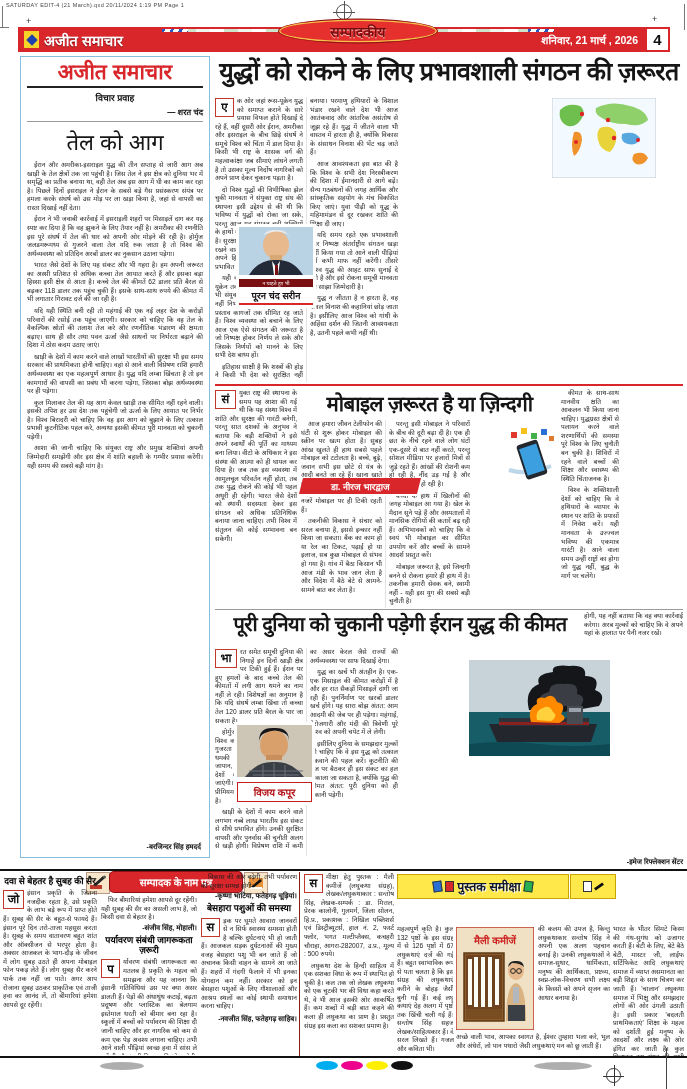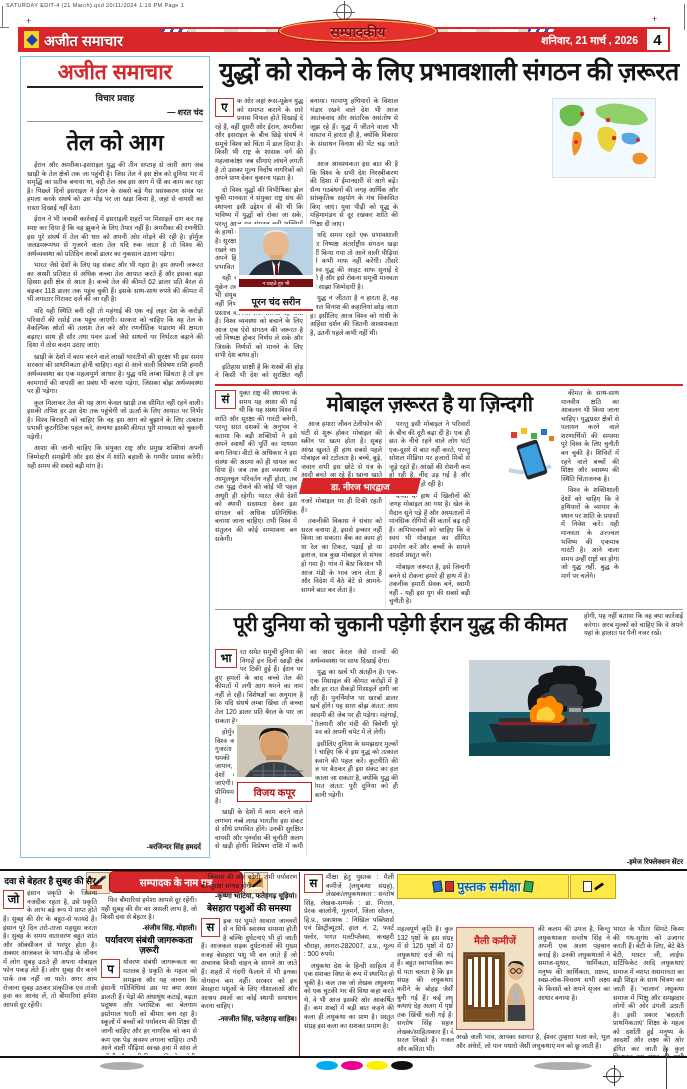--- a/index.html
+++ b/index.html
@@ -37,32 +37,32 @@
   .sig{font-weight:bold;text-align:right;font-size:7px;color:#111;}
   .subhead{font-weight:bold;font-size:9px;text-align:center;line-height:1.15;margin:3px 0;color:#000;}
   
   .edcol{left:20px;top:56px;width:190px;height:802px;border:1px solid #86bede;box-sizing:border-box;padding:4px 6px;overflow:hidden;}
   .ed-brand{color:#d8262b;font-weight:bold;font-size:21px;text-align:center;line-height:1.05;
      border-bottom:2px solid #222;padding-bottom:3px;}
   .ed-vp{font-weight:bold;font-size:9px;text-align:center;margin:3px 0 2px;}
   .ed-quote{font-size:8.2px;font-weight:bold;text-align:justify;line-height:1.3;}
   .ed-qa{text-align:right;font-weight:bold;font-size:8.2px;}
   .ed-rule{height:1px;background:#999;margin:4px 0;}
-  .ed-title{font-weight:700;font-size:22px;text-align:center;margin:2px 0 5px;}
+  .ed-title{font-weight:400;font-size:22px;text-align:center;margin:2px 0 5px;}
   .ed-body{height:636px;overflow:hidden;}
   .ed-sig{position:absolute;right:8px;bottom:6px;background:#fff;padding-left:6px;}
   
   .lead-hl{left:215px;top:58px;width:468px;font-weight:800;font-size:25px;text-align:center;letter-spacing:-.5px;line-height:1.1;}
   .lead-body{left:215px;top:97px;width:468px;height:285px;}
   .redrule{background:#d8262b;height:2px;}
   .grayrule{background:#9a9a9a;height:1px;}
   
   .card{background:#fff;box-shadow:0 0 0 3px #fff;}
   .card .band{background:#7a1012;color:#fff;font-size:5px;text-align:center;line-height:8px;height:8px;overflow:hidden;}
-  .card .nm{font-weight:bold;font-size:9.5px;text-align:center;padding:8px 0 1px;border-bottom:2.5px solid #d8262b;background:#fff;white-space:nowrap;}
+  .card .nm{font-weight:bold;font-size:9.5px;text-align:center;padding:2px 0 1px;border-bottom:2.5px solid #d8262b;background:#fff;white-space:nowrap;}
   .card .nm2{font-weight:bold;font-size:10px;text-align:center;color:#b31217;border:1.5px solid #c2211f;margin-top:1px;padding:2px 0;background:#fff;}
   
   .mob-hl{left:301px;top:389px;width:257px;font-weight:800;font-size:20.5px;text-align:center;letter-spacing:-.5px;}
   .mob-body{left:301px;top:420px;width:257px;height:188px;}
   .byline-banner{left:301px;top:478px;width:118px;height:16px;background:#d8262b;transform:skewX(-14deg);
      display:flex;align-items:center;justify-content:center;box-shadow:2px 2px 0 #fff;}
   .byline-banner span{transform:skewX(14deg);color:#fff;font-weight:bold;font-size:9px;white-space:nowrap;}
   
   .iran-hl{left:222px;top:612px;width:356px;font-weight:800;font-size:20px;text-align:center;letter-spacing:-.5px;line-height:1.2;}
   .iran-pre{left:584px;top:612px;width:99px;height:33px;overflow:hidden;}
@@ -72,21 +72,21 @@
   .botrule{left:0;top:869px;width:687px;height:2px;background:#111;}
   .letters-banner{left:110px;top:872px;width:132px;height:20px;background:#d8262b;border-radius:4px;
      display:flex;align-items:center;justify-content:center;color:#fff;font-weight:bold;font-size:10px;white-space:nowrap;
      box-shadow:0 0 0 1px #8f1012;}
   .lic{width:22px;height:20px;background:#f7e6c9;border:1px solid #b98;display:flex;align-items:center;justify-content:center;overflow:hidden;}
   .lcol{top:873px;height:182px;overflow:hidden;}
   .vdiv{left:299px;top:872px;width:1px;height:184px;background:#8b1a1a;}
   
   .br-banner{left:397px;top:874px;width:170px;height:23px;background:#ffe84a;border:1px solid #caa400;
      display:flex;align-items:center;justify-content:center;gap:3px;}
-  .br-banner .t{color:#0369a1;font-weight:800;font-size:12.5px;text-shadow:1px 1px 0 #fff;white-space:nowrap;}
+  .br-banner .t{color:#0f172a;font-weight:800;font-size:12.5px;text-shadow:1px 1px 0 #fff;white-space:nowrap;}
   .br-icons2{left:570px;top:874px;width:44px;height:23px;background:#ffe84a;border:1px solid #caa400;display:flex;align-items:center;justify-content:center;gap:2px;}
   .br-hl{left:397px;top:900px;width:252px;font-weight:800;font-size:14px;letter-spacing:-.3px;text-align:center;line-height:1.15;}
   .bk{display:inline-block;width:7px;height:9px;border:1px solid #333;}
   .penrect{width:10px;height:3px;background:#111;transform:rotate(-35deg);}
   
   .dot{position:absolute;width:22px;height:9px;border-radius:50%;top:1061px;}
   .smudge{position:absolute;height:8px;border-radius:50%;top:1062px;background:#9a9a9a;opacity:.8;}
   .crosshair{left:606px;top:1068px;width:13px;height:13px;border:1px solid #333;border-radius:50%;}
   .crosshair:before{content:"";position:absolute;left:50%;top:-4px;bottom:-4px;width:1px;background:#333;}
   .crosshair:after{content:"";position:absolute;top:50%;left:-4px;right:-4px;height:1px;background:#333;}

